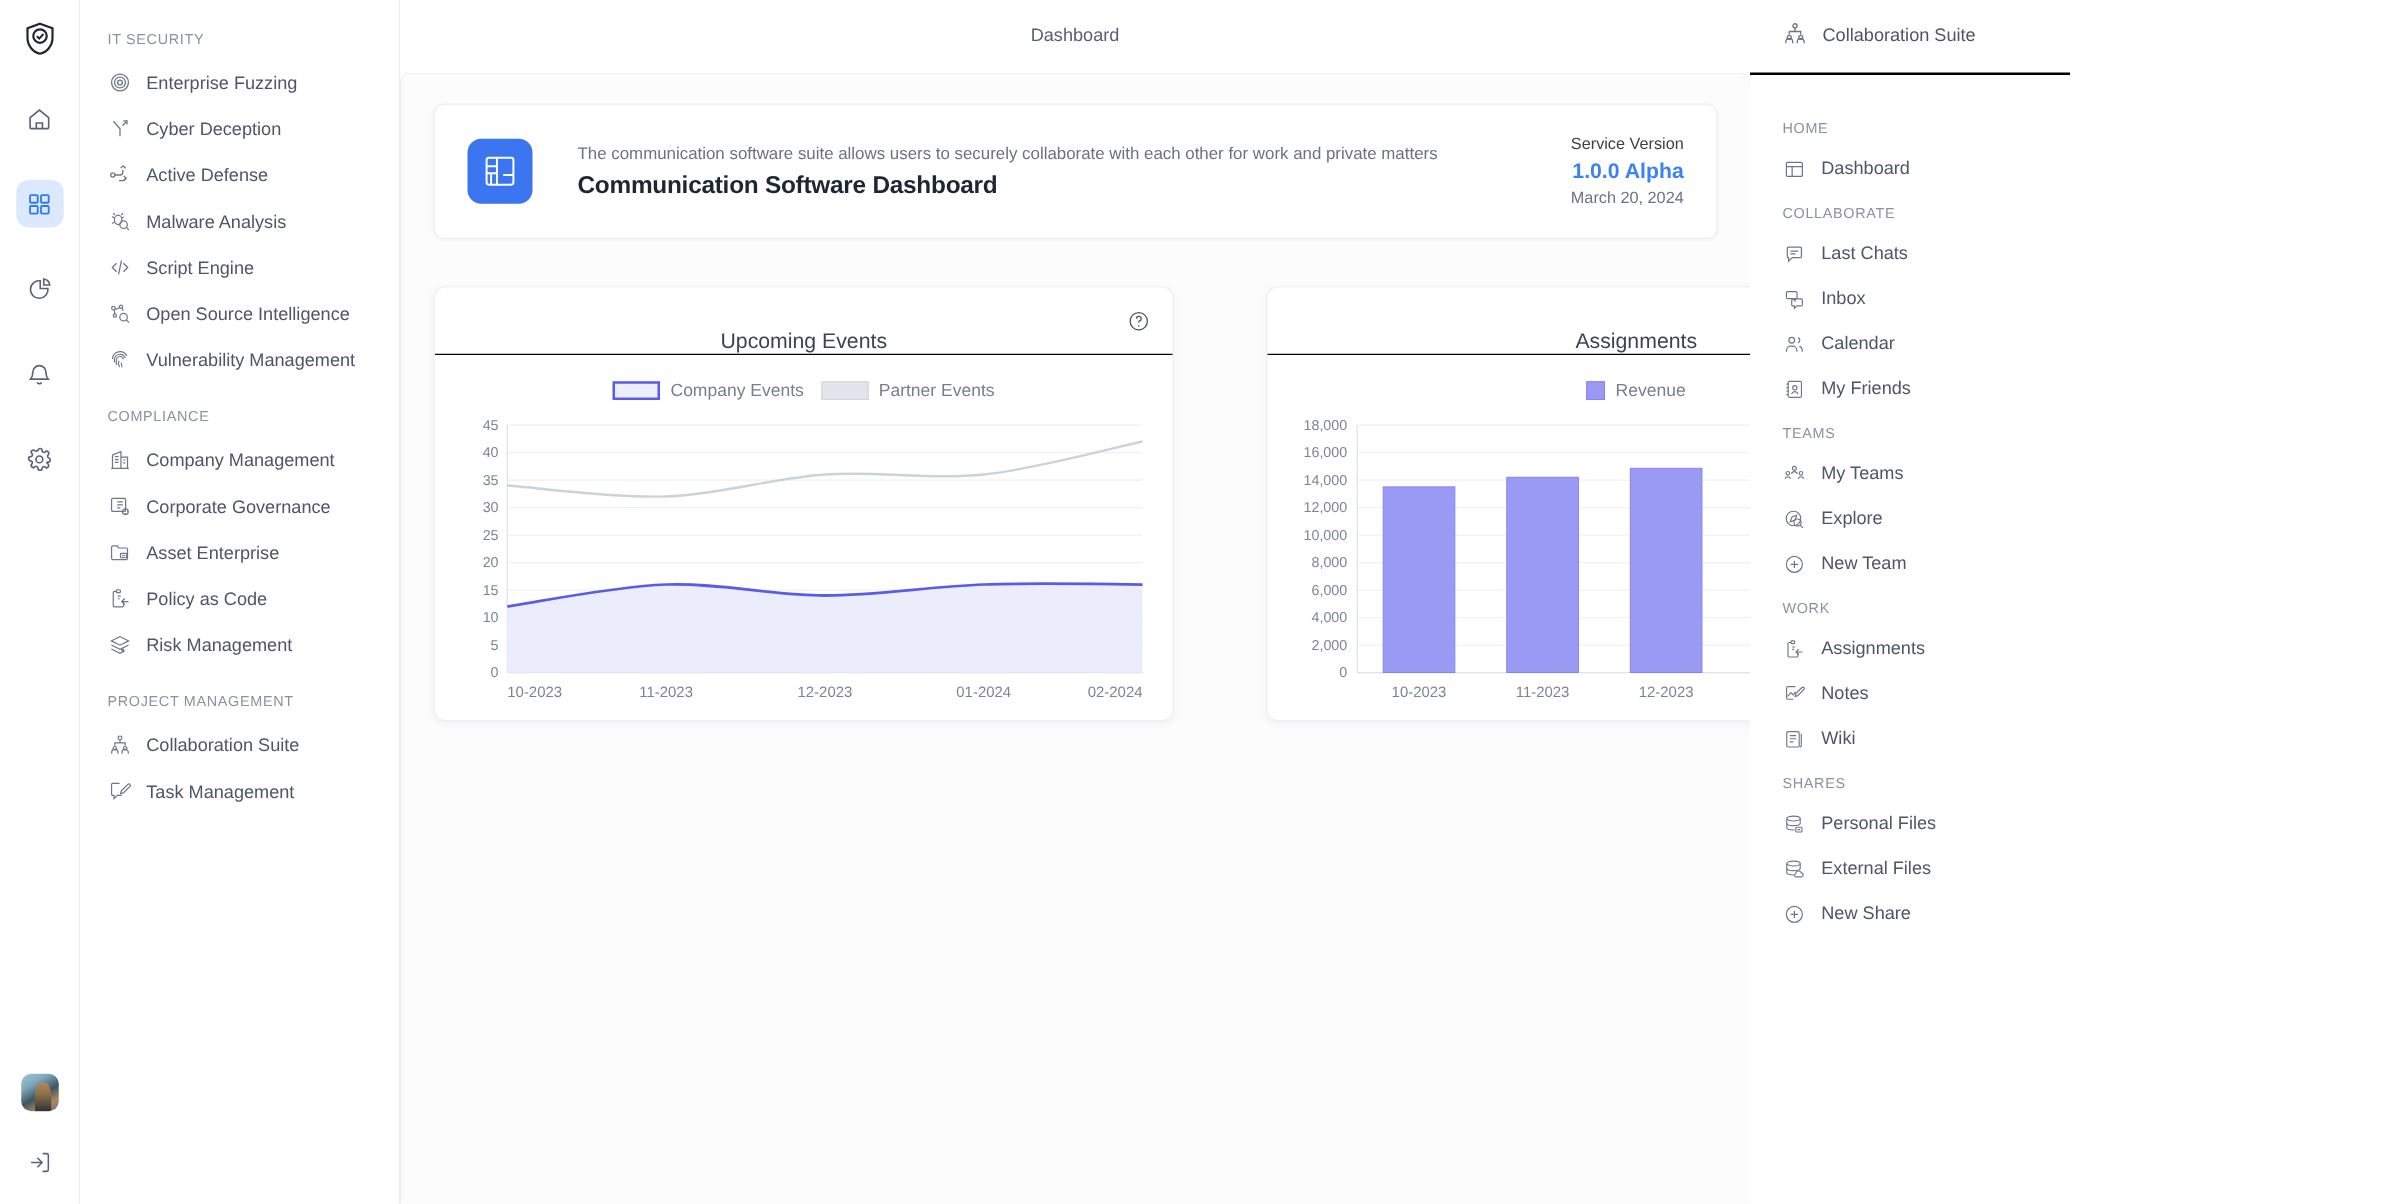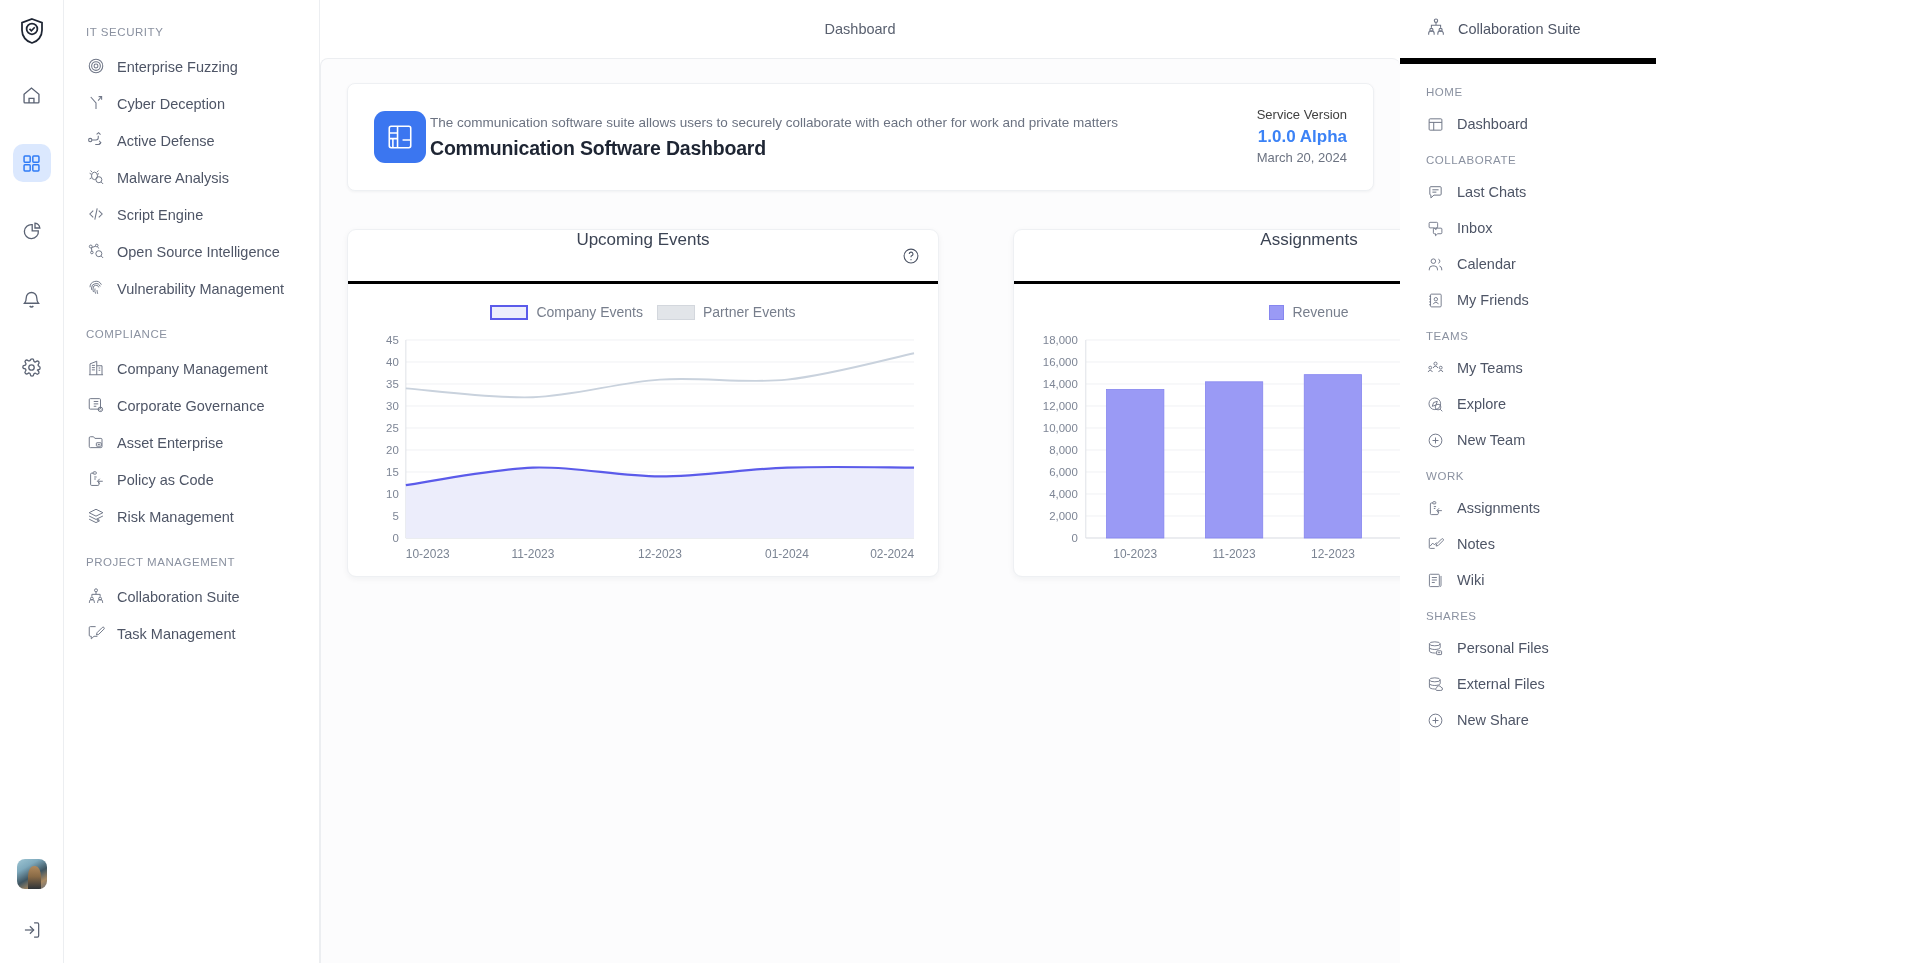--- a/index.html
+++ b/index.html
@@ -74,21 +74,21 @@
     background: #fcfcfd;
     border: 1px solid #eceef1; border-bottom: none; border-right:none;
     border-radius: 8px 8px 0 0;
     padding: 24px 26px 0 26px;
     overflow: hidden;
   }
 
   .banner {
     background: #ffffff; border: 1px solid #eef0f3; border-radius: 8px;
     box-shadow: 0 1px 3px rgba(20,30,60,.05);
-    padding: 22px 26px; display: flex; align-items: center; gap: 4px;
+    padding: 22px 26px; display: flex; align-items: center; gap: 36px;
     margin-bottom: 38px;
   }
   .banner-icon {
     width: 52px; height: 52px; flex: 0 0 52px; border-radius: 11px;
     background: #3b76f0; display: flex; align-items: center; justify-content: center;
   }
   .banner-text { flex: 1 1 auto; min-width:0; }
   .banner-sub { font-size: 13.5px; color: #6b7281; margin-bottom: 7px; }
   .banner-title { font-size: 19.5px; font-weight: bold; color: #1e2533; letter-spacing:-.2px; }
   .banner-meta { text-align: right; flex: 0 0 auto; line-height:1.45; }
@@ -96,22 +96,22 @@
   .bm-value { font-size: 17px; font-weight: bold; color: #3b82f6; }
   .bm-date { font-size: 13px; color: #6b7281; }
 
   .cards { display: flex; gap: 74px; }
   .card {
     width: 592px; flex: 0 0 592px;
     background: #ffffff; border: 1px solid #eef0f3; border-radius: 9px;
     box-shadow: 0 2px 6px rgba(20,30,60,.05);
   }
   .card-head {
-    height: 54px; display: flex; align-items: flex-start; justify-content: center;
-    position: relative; border-bottom: 3px solid #000000;
+    height: 54px; display: flex; align-items: flex-end; justify-content: center;
+    position: relative; border-bottom: 1px solid #000000;
   }
   .card-title { font-size: 17px; color: #3c4454; }
   .help-icon { position: absolute; right: 18px; top: 50%; transform: translateY(-50%);
      width:18px; height:18px; cursor:pointer; }
   .card-body { padding: 16px 12px 16px 12px; height: 292px; position: relative; }
 
   .legend { display: flex; align-items: center; justify-content: center; gap: 14px;
      height: 24px; margin-bottom: 6px; }
   .legend-item { display: flex; align-items: center; gap: 8px; cursor: pointer; }
   .legend-swatch-line { width: 38px; height: 15px; border: 2px solid #5b5bea; background: #edeefc; }
@@ -127,21 +127,21 @@
   .axisline { stroke: #dfe2e7; stroke-width: 1; }
 
   
   .rightnav {
     width: 256px; flex: 0 0 256px; height: 963px; background: #ffffff;
     display: flex; flex-direction: column; overflow: hidden;
   }
   .rn-head { height: 58px; flex:0 0 58px; display: flex; align-items: center;
      gap: 12px; padding-left: 26px; }
   .rn-head-label { font-size: 14.5px; color: #4e5566; }
-  .rn-body { border-top: 6px solid #000000; flex: 1 1 auto; padding-top: 10px; }
+  .rn-body { border-top: 2px solid #000000; flex: 1 1 auto; padding-top: 25px; }
   .rn-group { font-size: 11.5px; letter-spacing: .55px; color: #8a91a0;
      padding: 12px 0 8px 26px; text-transform: uppercase; }
   .rn-item { display: flex; align-items: center; gap: 13px; padding: 9px 12px 9px 26px;
      font-size: 14.5px; color: #4e5566; cursor: pointer; }
   .rn-item .ico { width: 18px; height: 18px; flex: 0 0 18px;
      display:flex; align-items:center; justify-content:center; }
   .rn-item .ico svg, .rn-head .ico svg { stroke: #6f7687; }
 </style>
 </head>
 <body>

